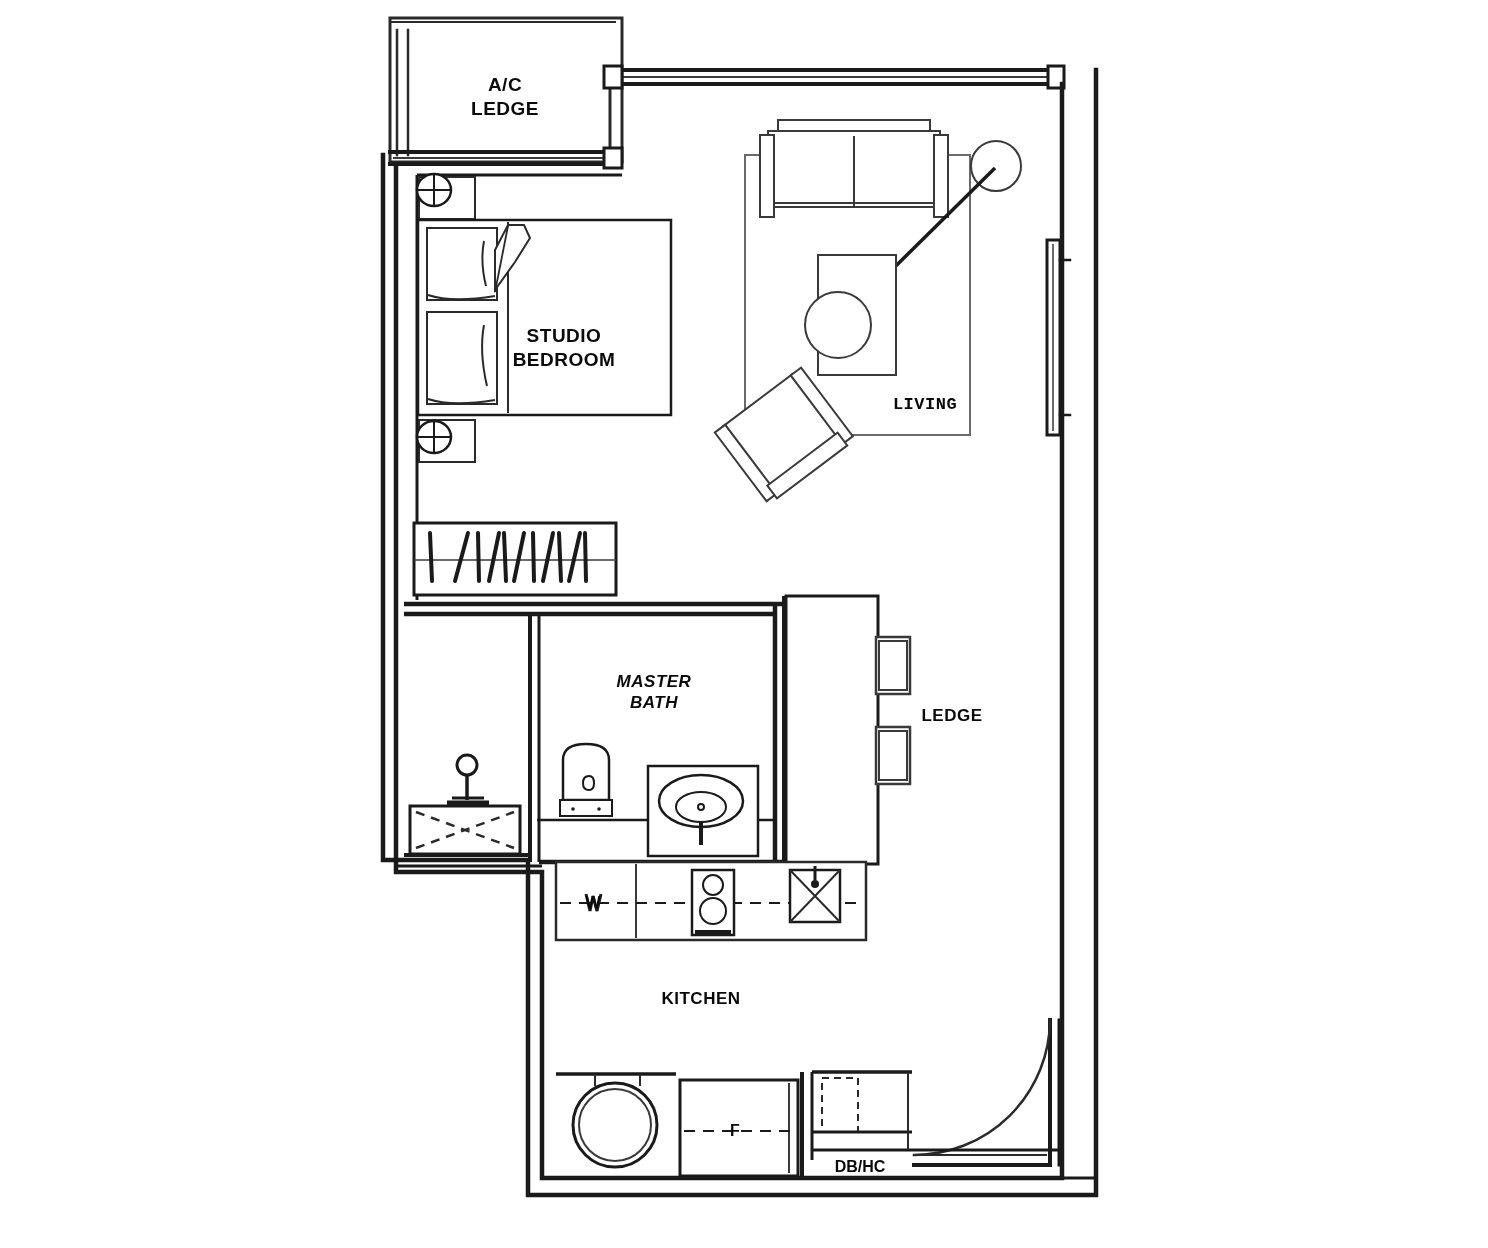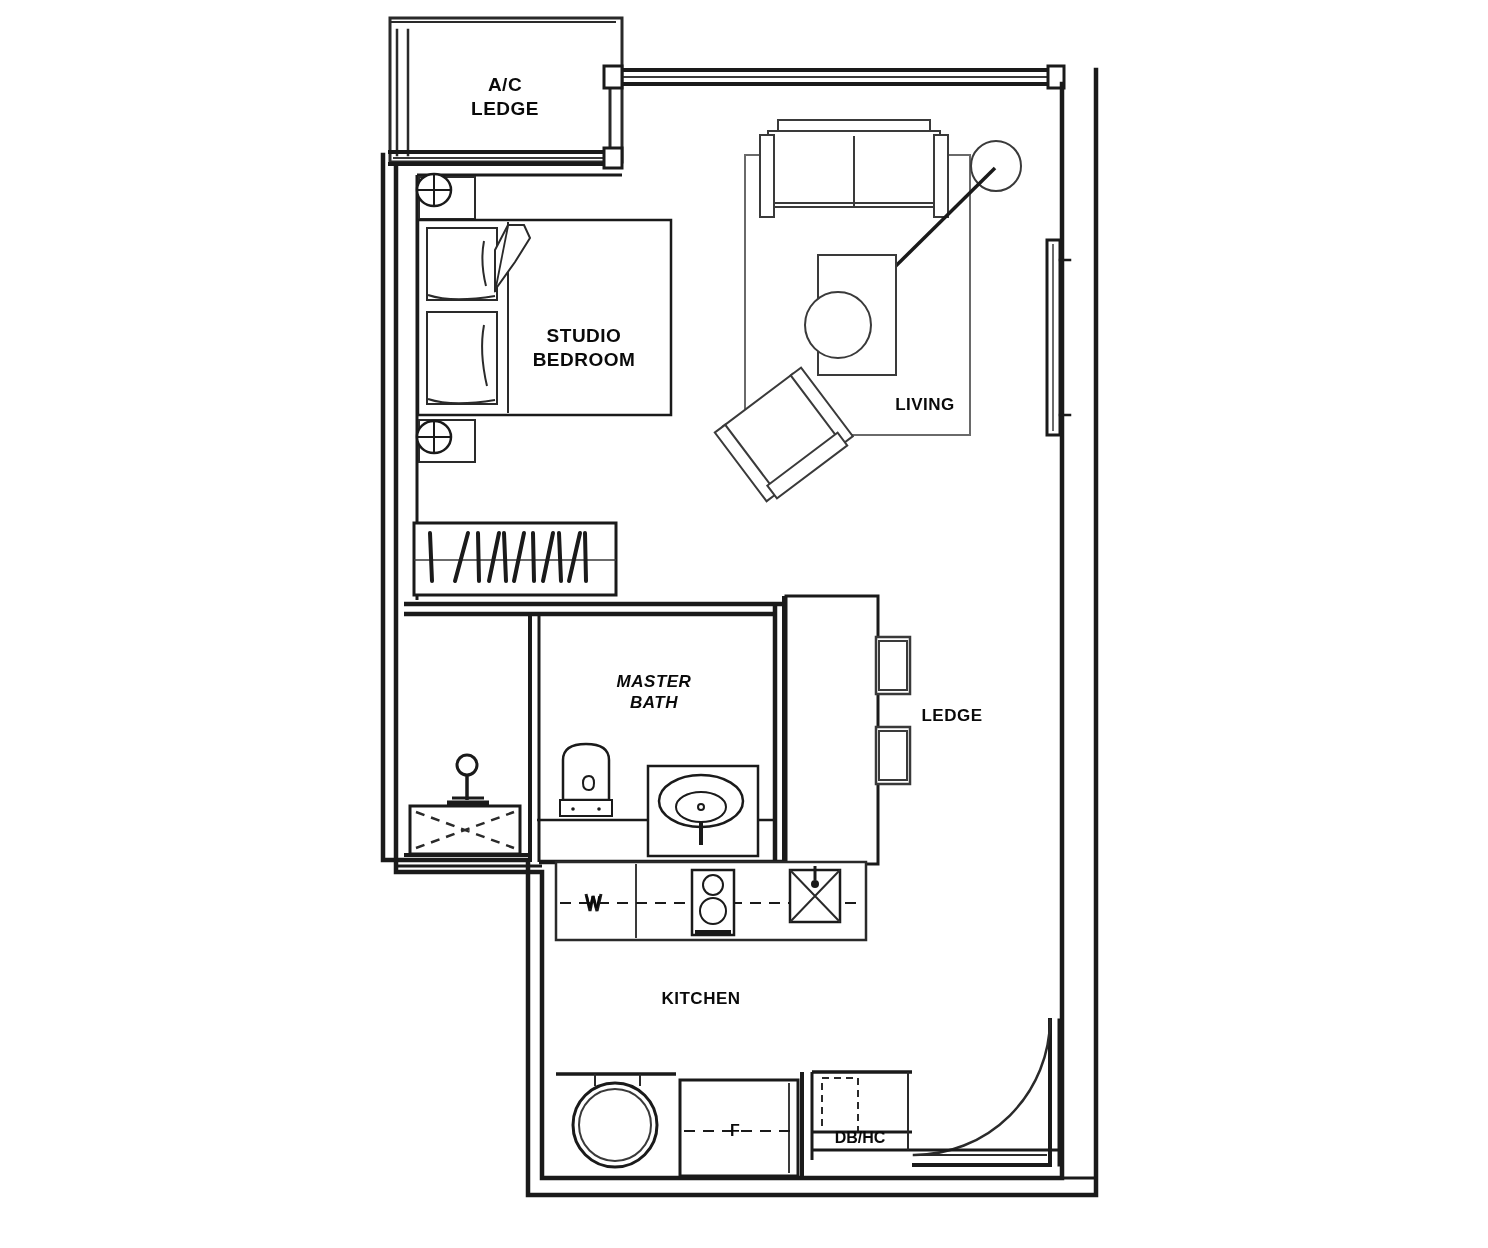--- a/index.html
+++ b/index.html
@@ -333,31 +333,31 @@
         <path d="M 812 1150 L 1058 1150" stroke="#1a1a1a" stroke-width="3"></path>
         <path d="M 908 1072 L 908 1150" stroke="#2a2a2a" stroke-width="2"></path>
       </g>
     </g>
 
   </svg>
 
   <div class="room-label" style="left:505px; top:97px;">A/C
 LEDGE</div>
 
-  <div class="room-label" style="left:584px; top:348px;">STUDIO
+  <div class="room-label" style="left:564px; top:348px;">STUDIO
 BEDROOM</div>
 
-  <div class="room-label small" style="left:925px; top:405px;">LIVING</div>
+  <div class="room-label small" style="left:925px; top:405px;font-family:Liberation Mono, monospace;">LIVING</div>
 
   <div class="room-label small" style="left:654px; top:692px;font-style:italic;">MASTER
 BATH</div>
 
   <div class="room-label small" style="left:952px; top:716px;">LEDGE</div>
 
   <div class="room-label small" style="left:701px; top:999px;">KITCHEN</div>
 
   <div class="appl-label" style="left:593px; top:903px;">W</div>
 
   <div class="appl-label" style="left:735px; top:1131px;">F</div>
 
-  <div class="appl-label" style="left:860px; top:1138px;">DB/HC</div>
+  <div class="appl-label" style="left:860px; top:1167px;">DB/HC</div>
 
 </div>
 
 </body></html>

